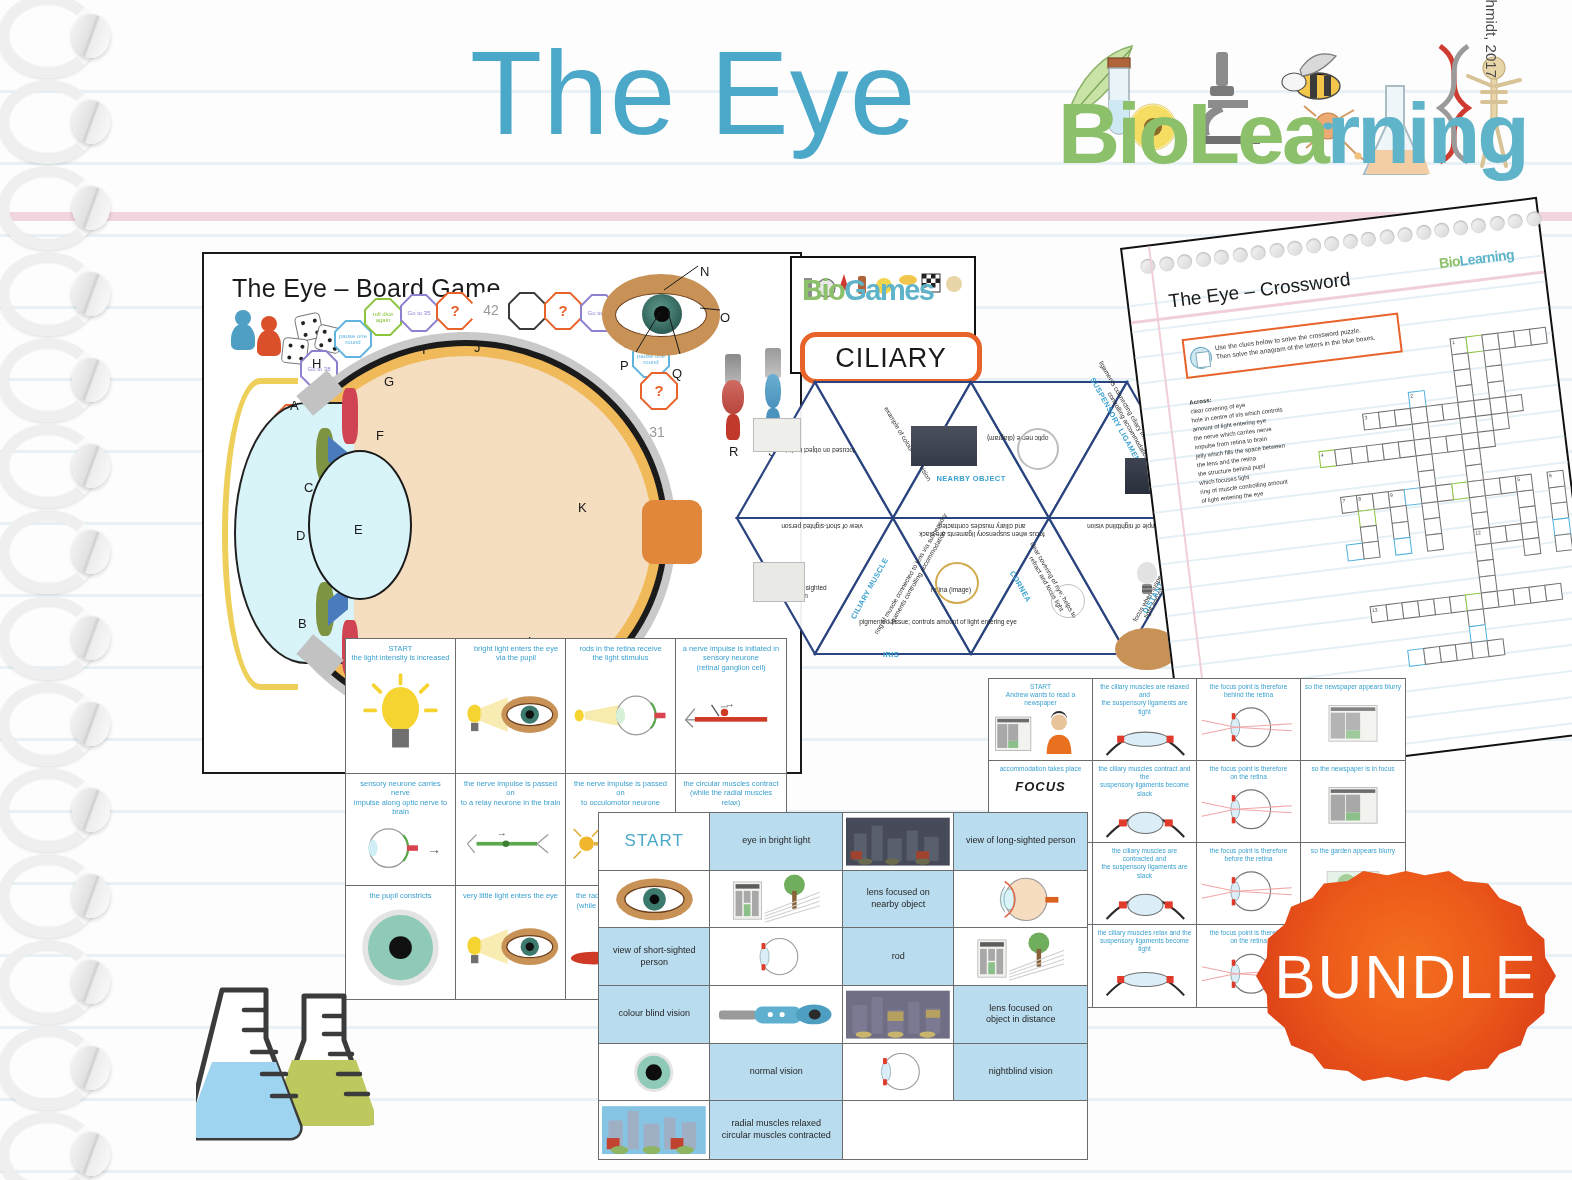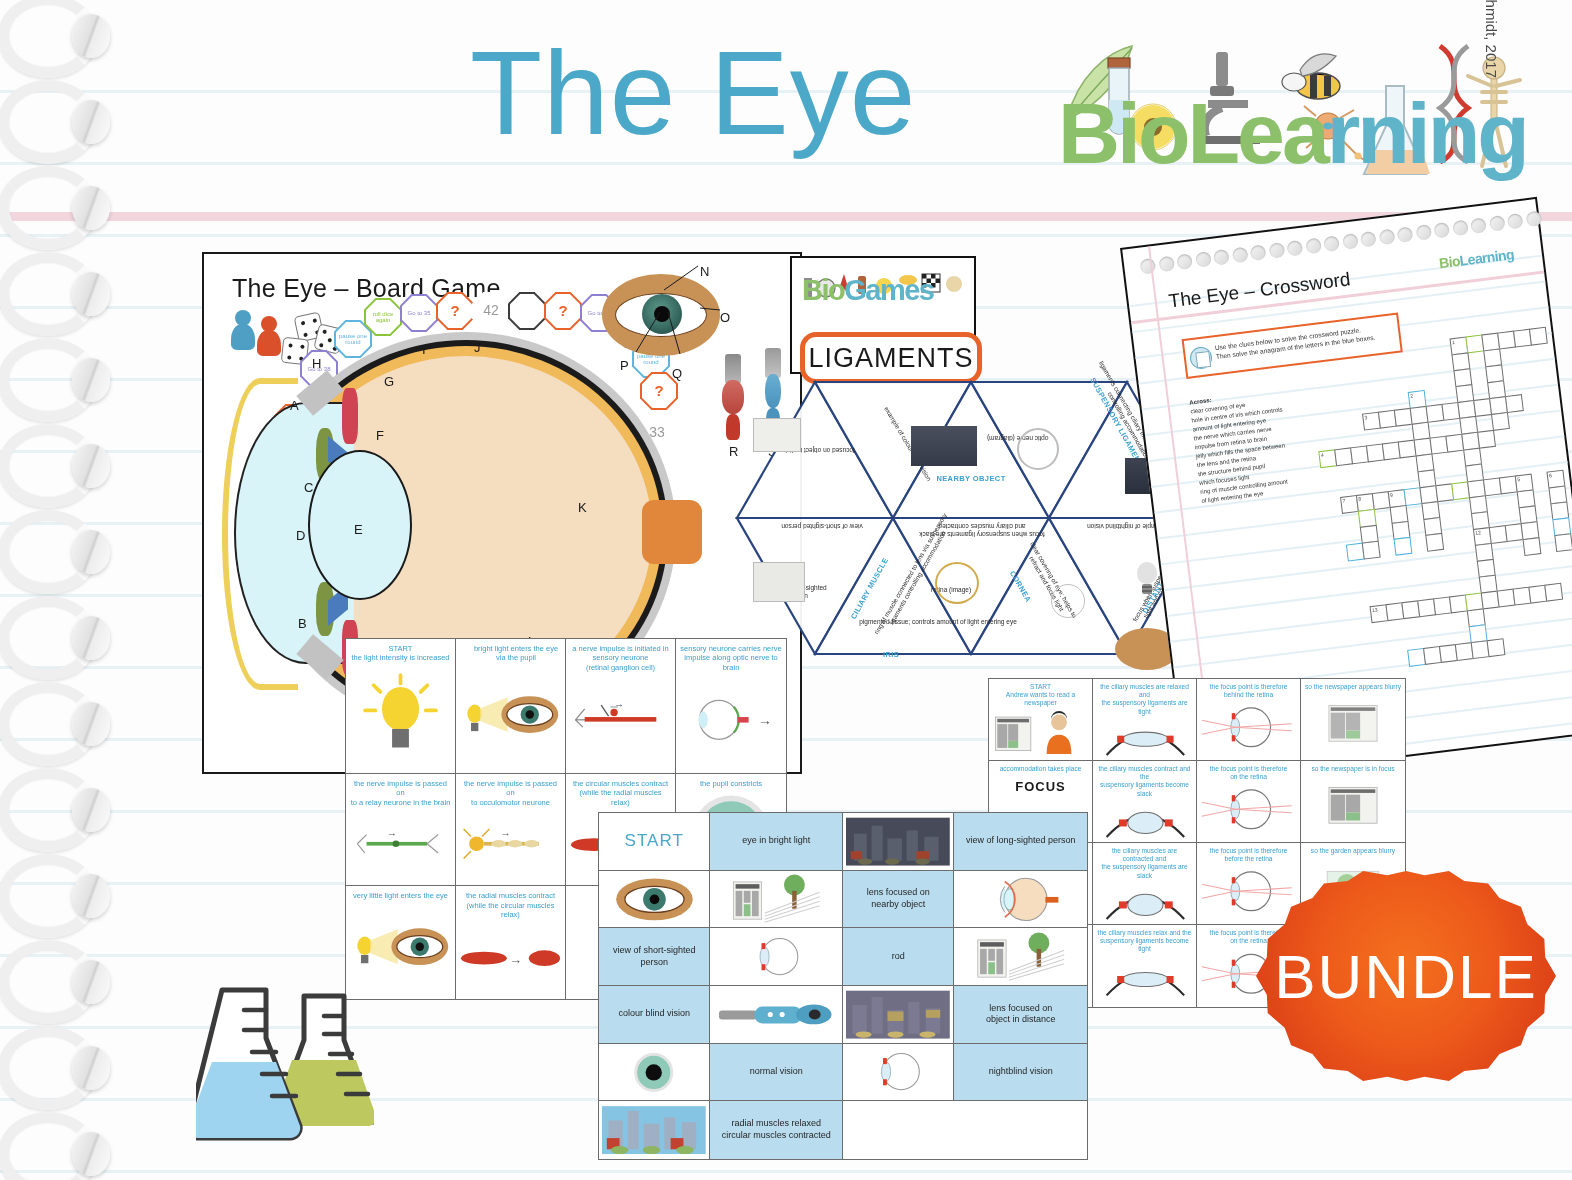--- a/index.html
+++ b/index.html
@@ -198,21 +198,21 @@
   .cw-brand { position:absolute; right:28px; top:44px; font-size:14px; font-weight:bold; letter-spacing:-.6px; }
 
   
   #accom-sheet { left:988px; top:678px; width:418px; height:330px; border:1.6px solid #6c6c6c; }
   .acc-grid { display:grid; grid-template-columns:repeat(4,1fr); grid-template-rows:repeat(4,1fr); width:100%; height:100%; }
   .acc-cell { border-right:1.4px solid #6c6c6c; border-bottom:1.4px solid #6c6c6c;
      padding:4px 3px; display:flex; flex-direction:column; align-items:center; overflow:hidden; }
   .acc-cell:nth-child(4n) { border-right:none; }
   .acc-cell:nth-child(n+13) { border-bottom:none; }
   .acc-txt { font-size:6.6px; line-height:1.25; color:#3aa0cf; text-align:center; }
-  .acc-art { flex:1; width:100%; position:relative; }
+  .acc-art { flex:1; width:100%; position:relative;font-style:italic; }
 
   
   #loop-table { position:absolute; left:598px; top:812px; width:490px; height:348px;
      background:#fff; border:1.6px solid #6c6c6c; }
   .loop-grid { display:grid; grid-template-columns:1.05fr 1.25fr 1.05fr 1.25fr;
      grid-template-rows:repeat(6,1fr); width:100%; height:100%; }
   .loop-cell { border-right:1.5px solid #6c6c6c; border-bottom:1.5px solid #6c6c6c;
      display:flex; align-items:center; justify-content:center; text-align:center;
      font-size:9px; line-height:1.3; color:#262626; position:relative; overflow:hidden; }
   .loop-cell:nth-child(4n) { border-right:none; }
@@ -459,21 +459,21 @@
       <div class="space sp-plain" style="left: 410px; top: 56px;">
         <div class="inner"></div>
       </div>
       <div class="space sp-pause" style="left: 428px; top: 86px;">
         <div class="inner">pause one round</div>
       </div>
       <div class="space sp-q" style="left: 436px; top: 118px;">
         <div class="inner">?</div>
       </div>
       <div class="space sp-num sp-num" style="left: 434px; top: 160px;">
-        <div class="inner">33</div>
+        <div class="inner">31</div>
       </div>
       <div class="space sp-roll" style="left: 412px; top: 192px;">
         <div class="inner">roll dice again</div>
       </div>
       <div class="space sp-goto" style="left: 96px; top: 96px;">
         <div class="inner">Go to 38</div>
       </div>
       <div class="space sp-num sp-num" style="left: 92px; top: 132px;">
         <div class="inner">35</div>
       </div>
@@ -595,21 +595,21 @@
         <rect x="139.5" y="14.5" width="4.5" height="4.5"></rect>
       <rect x="126" y="19" width="4.5" height="4.5"></rect>
         <rect x="135" y="19" width="4.5" height="4.5"></rect>
     </g>
     <circle cx="158" cy="20" r="8" fill="#e8d5a8"></circle>
   </svg>
   <div id="biogames-word">
     <span class="bg-bio">Bio</span><span class="bg-games">Games</span>
   </div>
 </div>
-<div id="question-card">LIGAMENTS</div>
+<div id="question-card">CILIARY</div>
 
 <div id="tarsia">
   <svg class="tarsia-svg" viewBox="0 0 480 330">
     <g stroke="#29447e" stroke-width="2.2" fill="#ffffff" fill-opacity="0.94">
       <polygon points="80,10 158,146 2,146"></polygon>
       <polygon points="158,146 80,10 236,10"></polygon>
       <polygon points="236,10 314,146 158,146"></polygon>
       <polygon points="314,146 236,10 392,10"></polygon>
       <polygon points="392,10 470,146 314,146"></polygon>
       <polygon points="80,282 158,146 2,146"></polygon>
@@ -881,20 +881,32 @@
             <ellipse cx="16" cy="26" rx="8" ry="10" fill="#f5d331"></ellipse>
             <rect x="12" y="36" width="8" height="9" fill="#6f6f6f"></rect>
             <path d="M22 20 L52 8 L52 46 L22 34 Z" fill="#f6e7a0" opacity=".8"></path>
             <ellipse cx="76" cy="27" rx="31" ry="20" fill="#c89257"></ellipse>
             <ellipse cx="76" cy="27" rx="25" ry="12" fill="#fff" stroke="#6b3f1d" stroke-width="1.4"></ellipse>
             <circle cx="76" cy="27" r="10" fill="#3d7a6e"></circle>
             <circle cx="76" cy="27" r="4.6" fill="#111"></circle>
           </svg></div>
       </div>
       <div class="seq-cell">
+        <div class="seq-txt" style="white-space: pre-line;">rods in the retina receive
+the light stimulus</div>
+        <div class="seq-art"><svg viewBox="0 0 110 52" width="100%" height="100%">
+            <ellipse cx="10" cy="26" rx="5" ry="6.5" fill="#f5d331"></ellipse>
+            <path d="M16 22 L78 10 L78 42 L16 30 Z" fill="#f6e7a0" opacity=".85"></path>
+            <circle cx="72" cy="26" r="21" fill="#fff" stroke="#9a9a9a" stroke-width="1.4"></circle>
+            <path d="M88 12 a21 21 0 0 1 0 28" stroke="#5ba84e" stroke-width="2.4" fill="none"></path>
+            <ellipse cx="55" cy="26" rx="5" ry="9" fill="#d7f0d8"></ellipse>
+            <rect x="92" y="23" width="12" height="6" fill="#d8444d"></rect>
+          </svg></div>
+      </div>
+      <div class="seq-cell">
         <div class="seq-txt" style="white-space: pre-line;">a nerve impulse is initiated in
 sensory neurone
 (retinal ganglion cell)</div>
         <div class="seq-art"><svg viewBox="0 0 110 44" width="100%" height="100%">
             <g stroke="#8a8a8a" stroke-width="1.4" fill="none">
               <path d="M6 22 L16 10"></path>
               <path d="M6 22 L14 30"></path>
               <path d="M6 22 L18 22"></path>
             </g>
             <rect x="16" y="19" width="78" height="5" fill="#cf3a26"></rect>

